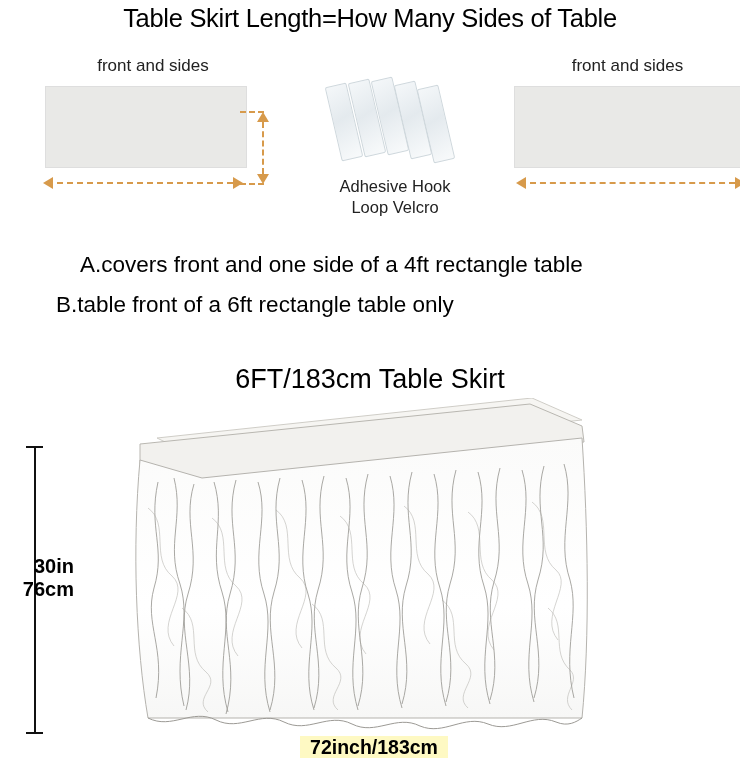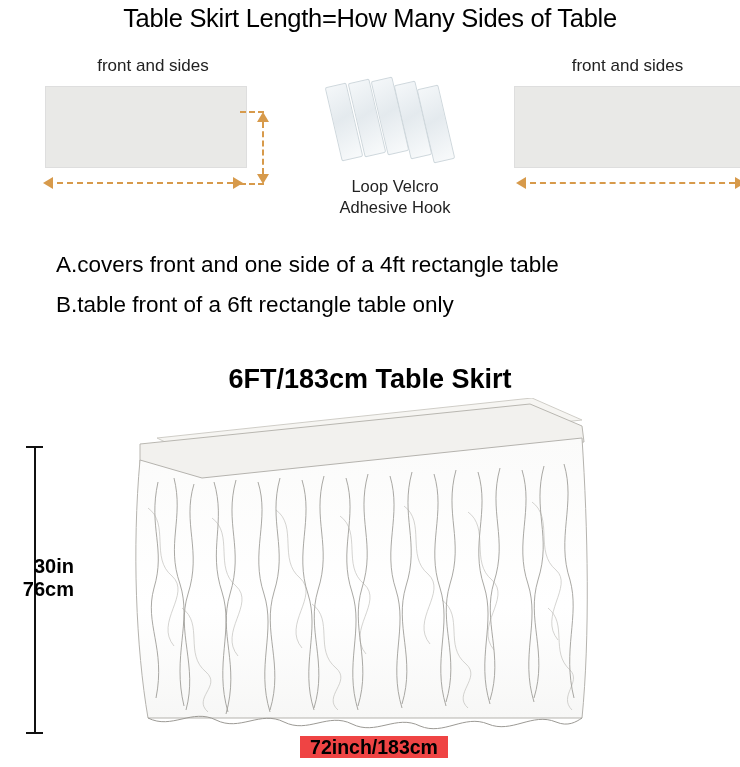--- a/index.html
+++ b/index.html
@@ -132,32 +132,32 @@
   }
 
   
   .desc {
     position: absolute;
     left: 56px;
     font-size: 22.5px;
     color: #000000;
     white-space: nowrap;
   }
-  .desc-a { top: 252px; }
+  .desc-a { top: 252px; margin-left: 24px; }
   .desc-b { top: 292px; }
 
   
   .product-title {
     position: absolute;
     left: 0;
     top: 364px;
     width: 740px;
     text-align: center;
     font-size: 27px;
-    font-weight: bold;
+    font-weight: normal;
     color: #000000;
   }
 
   .skirt-wrap {
     position: absolute;
     left: 62px;
     top: 398px;
     width: 620px;
     height: 340px;
   }
@@ -227,21 +227,21 @@
     left: 0;
     top: -2px;
     width: 528px;
     text-align: center;
     font-size: 19.5px;
     font-weight: bold;
     color: #000000;
     background: #ffffff;
   }
   .width-label span {
-    background: #ef4444;
+    background: #fef9c3;
     padding: 0 10px;
   }
 </style>
 </head>
 <body>
 
 <div class="headline">Table Skirt Length=How Many Sides of Table</div>
 
 <div class="toprow">
 
@@ -258,22 +258,22 @@
   <div class="arrow arrow-left" style="left:18px; top:129px;"></div>
   <div class="arrow arrow-right" style="left:208px; top:129px;"></div>
 
   <div class="velcro">
     <div class="strip" style="left:8px;  top:14px; transform:rotate(-13deg);"></div>
     <div class="strip" style="left:31px; top:10px; transform:rotate(-13deg);"></div>
     <div class="strip" style="left:54px; top:8px;  transform:rotate(-13deg);"></div>
     <div class="strip" style="left:77px; top:12px; transform:rotate(-13deg);"></div>
     <div class="strip" style="left:100px;top:16px; transform:rotate(-13deg);"></div>
     <div class="velcro-cap">
+      <div>Adhesive Hook</div>
       <div>Loop Velcro</div>
-      <div>Adhesive Hook</div>
     </div>
   </div>
 
   <div class="caption-small cap-right">front and sides</div>
   <div class="block block-right"></div>
 
   <div class="dash-h" style="left:505px; top:134px; width:205px;"></div>
   <div class="arrow arrow-left" style="left:491px; top:129px;"></div>
   <div class="arrow arrow-right" style="left:710px; top:129px;"></div>
 </div>

